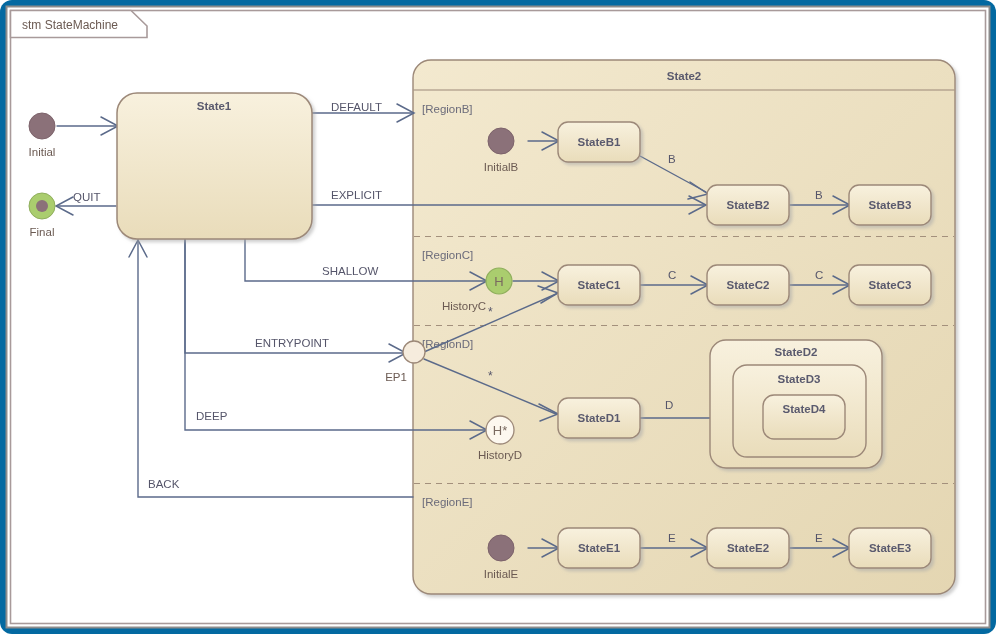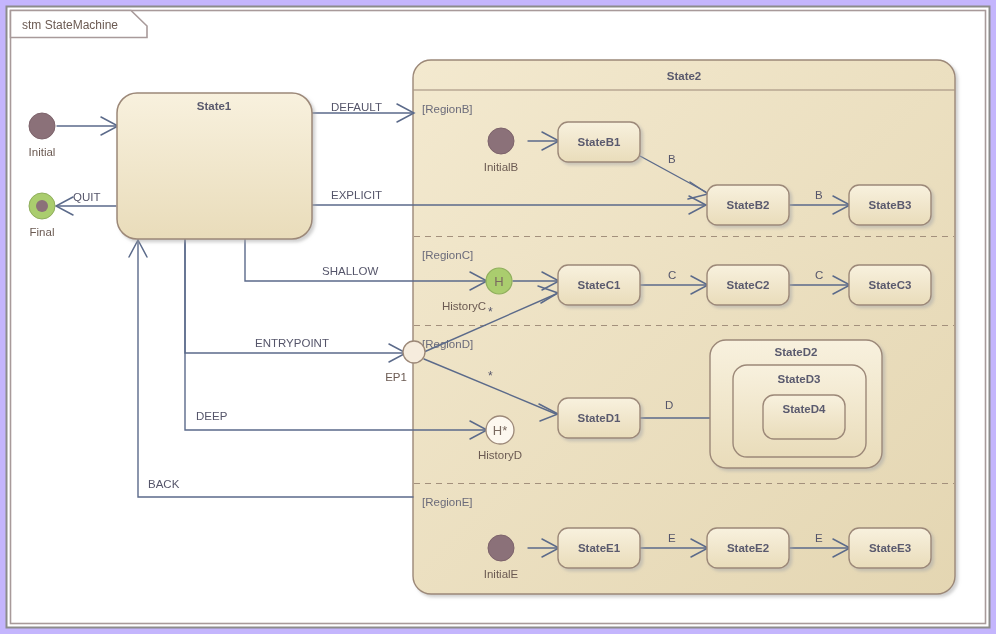--- a/index.html
+++ b/index.html
@@ -1,17 +1,17 @@
 <!DOCTYPE html>
 <html><head>
 <meta charset="utf-8">
 <style>
   html,body{margin:0;padding:0;background:#ffffff;}
   body{width:996px;height:634px;font-family:"Liberation Sans",sans-serif;}
-  #diagram-root{position:relative;width:996px;height:634px;overflow:hidden;background:#c4b5fd;}
+  #diagram-root{position:relative;width:996px;height:634px;overflow:hidden;background:#0369a1;border-radius:12px;}
   svg{display:block;}
   .st-label{font-family:"Liberation Sans",sans-serif;font-size:11.5px;font-weight:bold;fill:#5a5a6e;}
   .node-label{font-family:"Liberation Sans",sans-serif;font-size:11.5px;fill:#6b5a52;}
   .region-label{font-family:"Liberation Sans",sans-serif;font-size:11.5px;fill:#6b6b7a;}
   .trans-label{font-family:"Liberation Sans",sans-serif;font-size:11.5px;fill:#55556a;}
   .frame-label{font-family:"Liberation Sans",sans-serif;font-size:12px;fill:#6b5a52;}
   .hist-glyph{font-family:"Liberation Sans",sans-serif;font-size:13px;fill:#7a6a60;}
   .star{font-family:"Liberation Sans",sans-serif;font-size:12px;fill:#55556a;}
 </style>
 </head>

